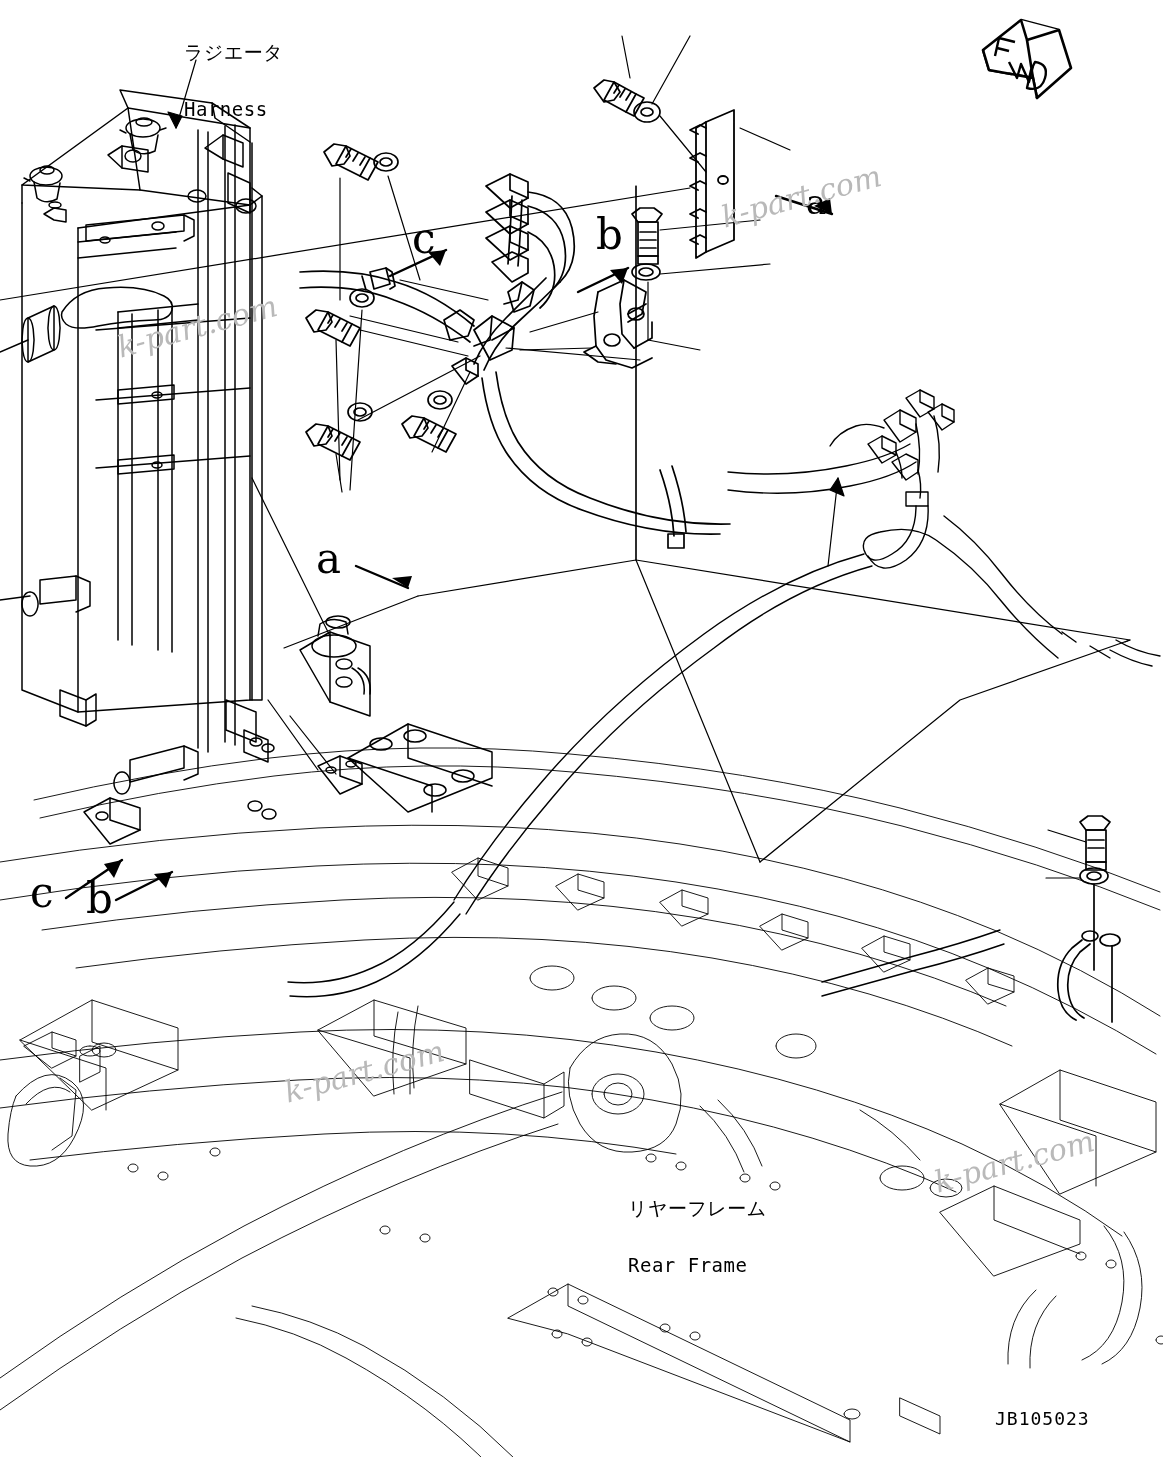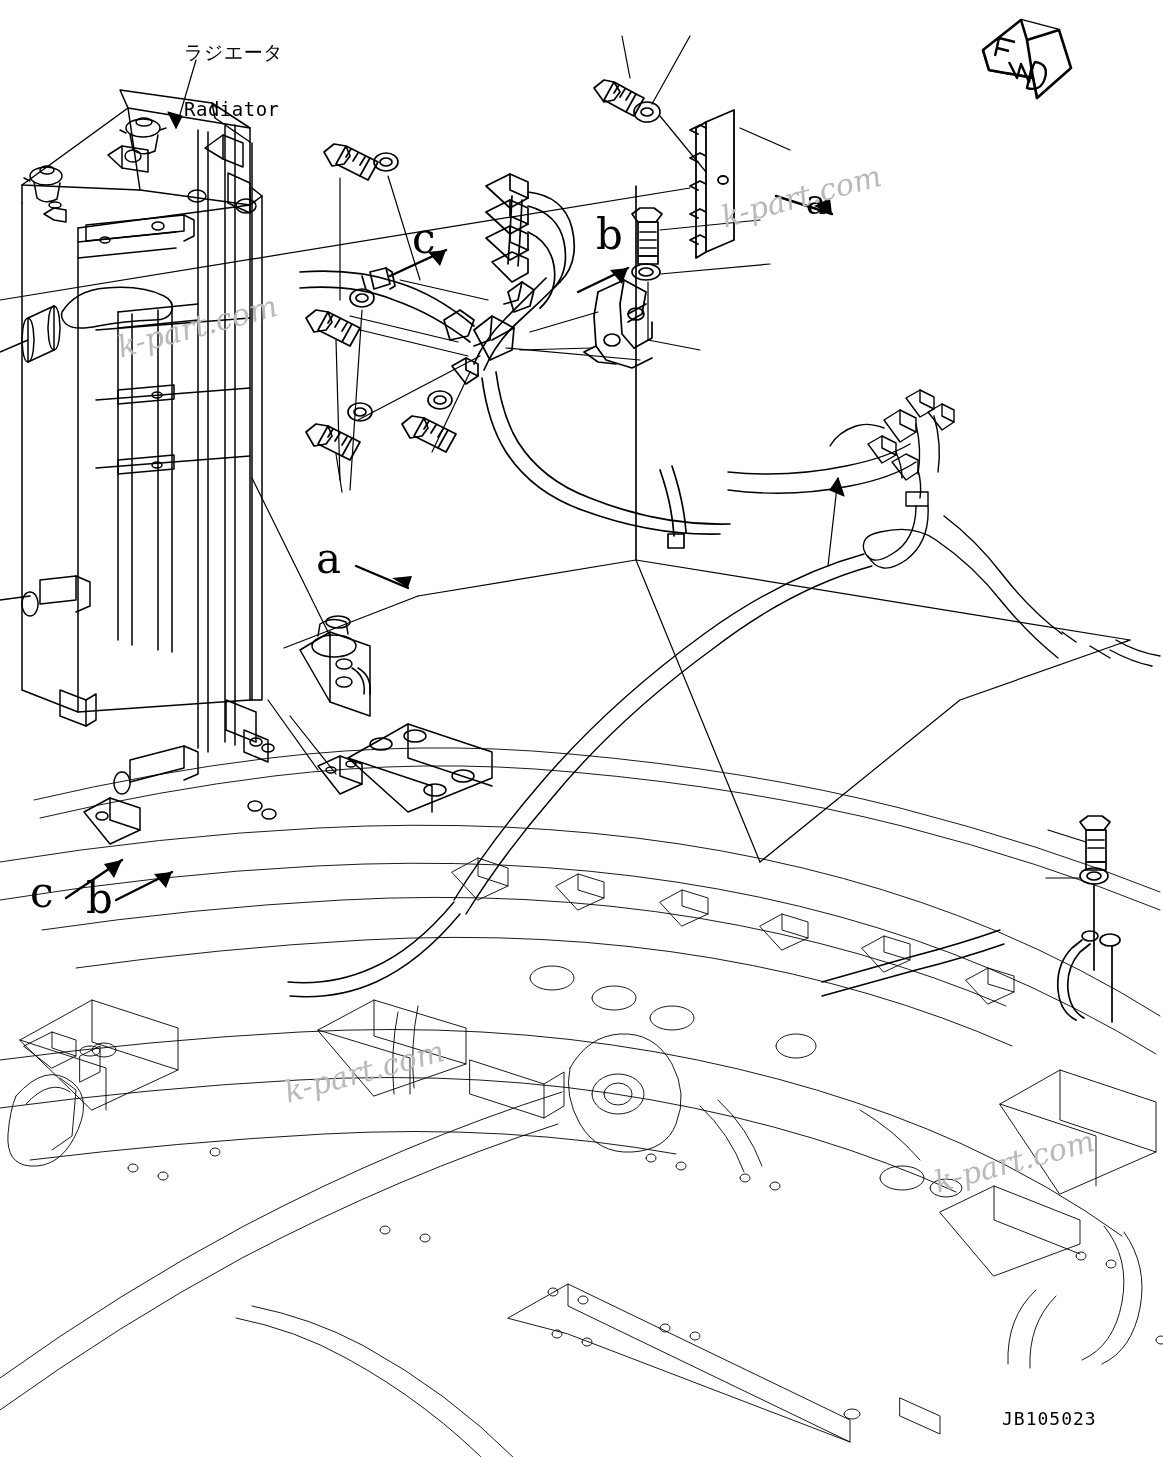--- a/index.html
+++ b/index.html
@@ -586,32 +586,36 @@
       <path d="M22,36 L34,39"></path>
 
       <path d="M34,50 L42,66 L46,52 L54,70 L58,54"></path>
 
       <path d="M56,58 L52,76 q14,4 18,-10 q4,-14 -10,-16 Z"></path>
     </g>
   </svg>
 
   <div class="lbl" style="left:184px; top:6px;">
     <span class="jp">ラジエータ</span>
-    <span class="en">Radiator</span>
+    <span class="en">Harness</span>
   </div>
 
 
+  <div class="lbl" style="left:628px; top:1162px;">
+    <span class="jp">リヤーフレーム</span>
+    <span class="en">Rear Frame</span>
+  </div>
 
   <div class="callout small" style="left:806px; top:185px;">a</div>
   <div class="callout" style="left:596px; top:214px;">b</div>
   <div class="callout" style="left:412px; top:218px;">c</div>
   <div class="callout" style="left:316px; top:538px;">a</div>
   <div class="callout" style="left:30px; top:872px;">c</div>
   <div class="callout" style="left:86px; top:878px;">b</div>
 
   <div class="wm" style="left:118px; top:330px; transform:rotate(-15deg);">k-part.com</div>
   <div class="wm" style="left:722px; top:200px; transform:rotate(-15deg);">k-part.com</div>
   <div class="wm" style="left:285px; top:1075px; transform:rotate(-15deg);">k-part.com</div>
   <div class="wm" style="left:935px; top:1165px; transform:rotate(-15deg);">k-part.com</div>
 
-  <div class="dwgno" style="left:995px; top:1408px;margin-left:7px;">JB105023</div>
+  <div class="dwgno" style="left:995px; top:1408px;">JB105023</div>
 
 </div>
 
 </body></html>

